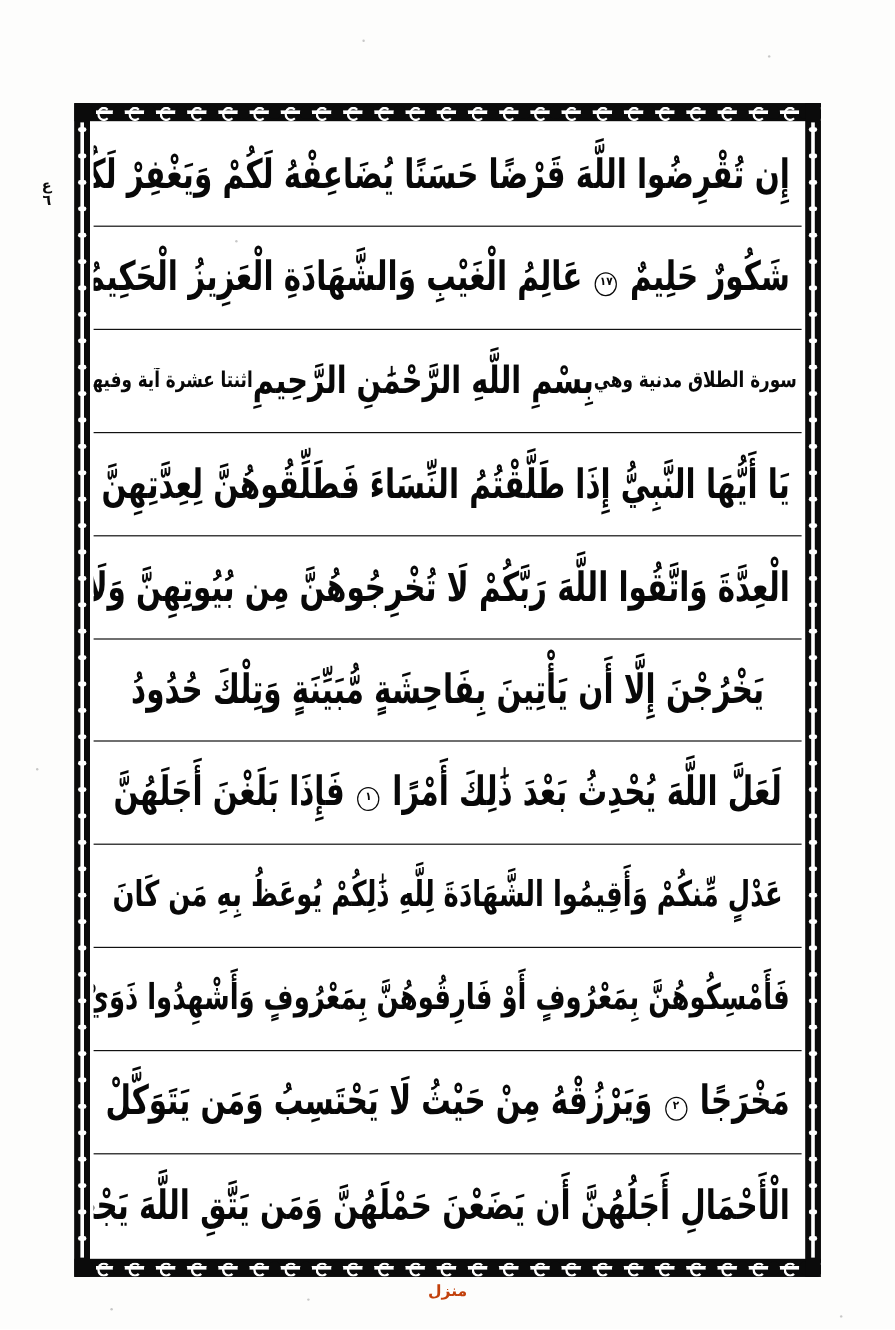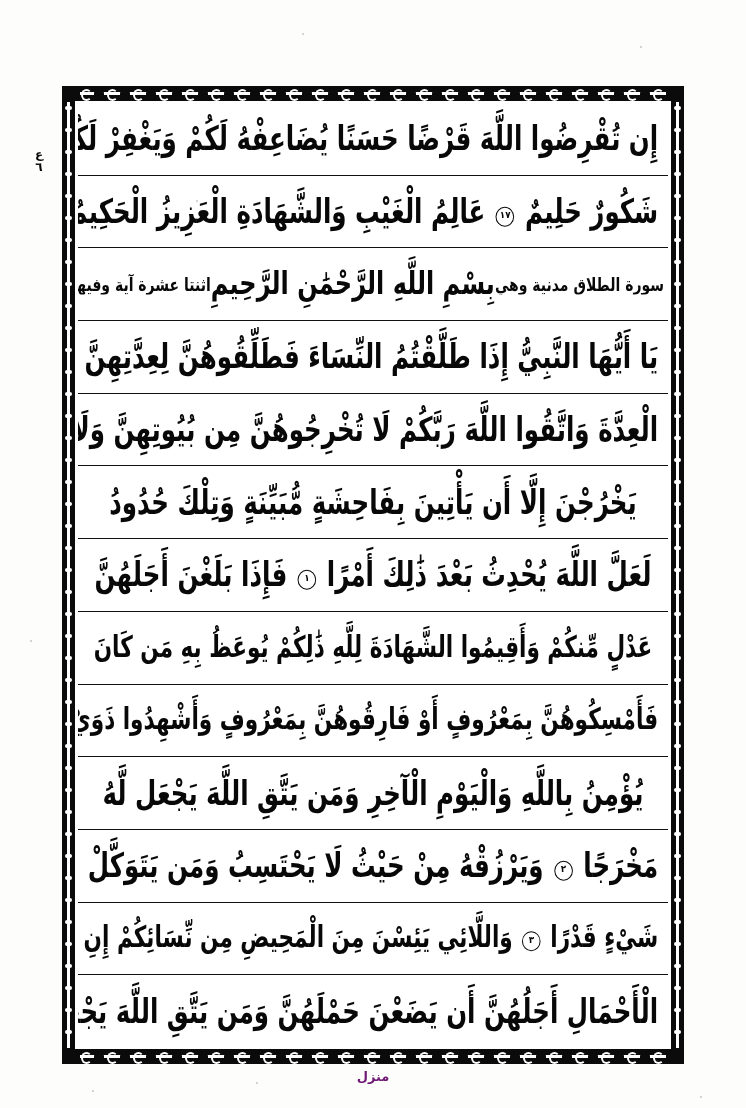--- a/index.html
+++ b/index.html
@@ -245,21 +245,21 @@
     top: 148px;
     width: 26px;
   }
   #footer-mark {
     position: absolute;
     left: 50%;
     transform: translateX(-50%);
     bottom: 24px;
     font-size: 13px;
     font-weight: bold;
-    color: #701a75;
+    color: #c2410c;
     direction: rtl;
     letter-spacing: -0.5px;
   }
 
   
   .speck {
     position: absolute;
     background: #9a9a9a;
     border-radius: 50%;
     width: 2px;
@@ -499,27 +499,21 @@
         <div class="q-line">
           <div class="q-text ">لَعَلَّ اللَّهَ يُحْدِثُ بَعْدَ ذَٰلِكَ أَمْرًا <span class="ayah">١</span> فَإِذَا بَلَغْنَ أَجَلَهُنَّ</div>
         </div>
         <div class="q-line">
           <div class="q-text fit-sm">عَدْلٍ مِّنكُمْ وَأَقِيمُوا الشَّهَادَةَ لِلَّهِ ذَٰلِكُمْ يُوعَظُ بِهِ مَن كَانَ</div>
         </div>
         <div class="q-line">
           <div class="q-text fit-sm">فَأَمْسِكُوهُنَّ بِمَعْرُوفٍ أَوْ فَارِقُوهُنَّ بِمَعْرُوفٍ وَأَشْهِدُوا ذَوَيْ</div>
         </div>
         <div class="q-line">
-          <div class="q-text ">يُؤْمِنُ بِاللَّهِ وَالْيَوْمِ الْآخِرِ وَمَن يَتَّقِ اللَّهَ يَجْعَل لَّهُ</div>
-        </div>
-        <div class="q-line">
           <div class="q-text ">مَخْرَجًا <span class="ayah">٢</span> وَيَرْزُقْهُ مِنْ حَيْثُ لَا يَحْتَسِبُ وَمَن يَتَوَكَّلْ</div>
-        </div>
-        <div class="q-line">
-          <div class="q-text fit-sm">شَيْءٍ قَدْرًا <span class="ayah">٣</span> وَاللَّائِي يَئِسْنَ مِنَ الْمَحِيضِ مِن نِّسَائِكُمْ إِنِ</div>
         </div>
         <div class="q-line">
           <div class="q-text ">الْأَحْمَالِ أَجَلُهُنَّ أَن يَضَعْنَ حَمْلَهُنَّ وَمَن يَتَّقِ اللَّهَ يَجْعَل</div>
         </div>
       </div>
   </div>
 
   <div id="footer-mark">منزل</div>
 
 <div class="speck" style="left: 302px; top: 33px;"></div>

